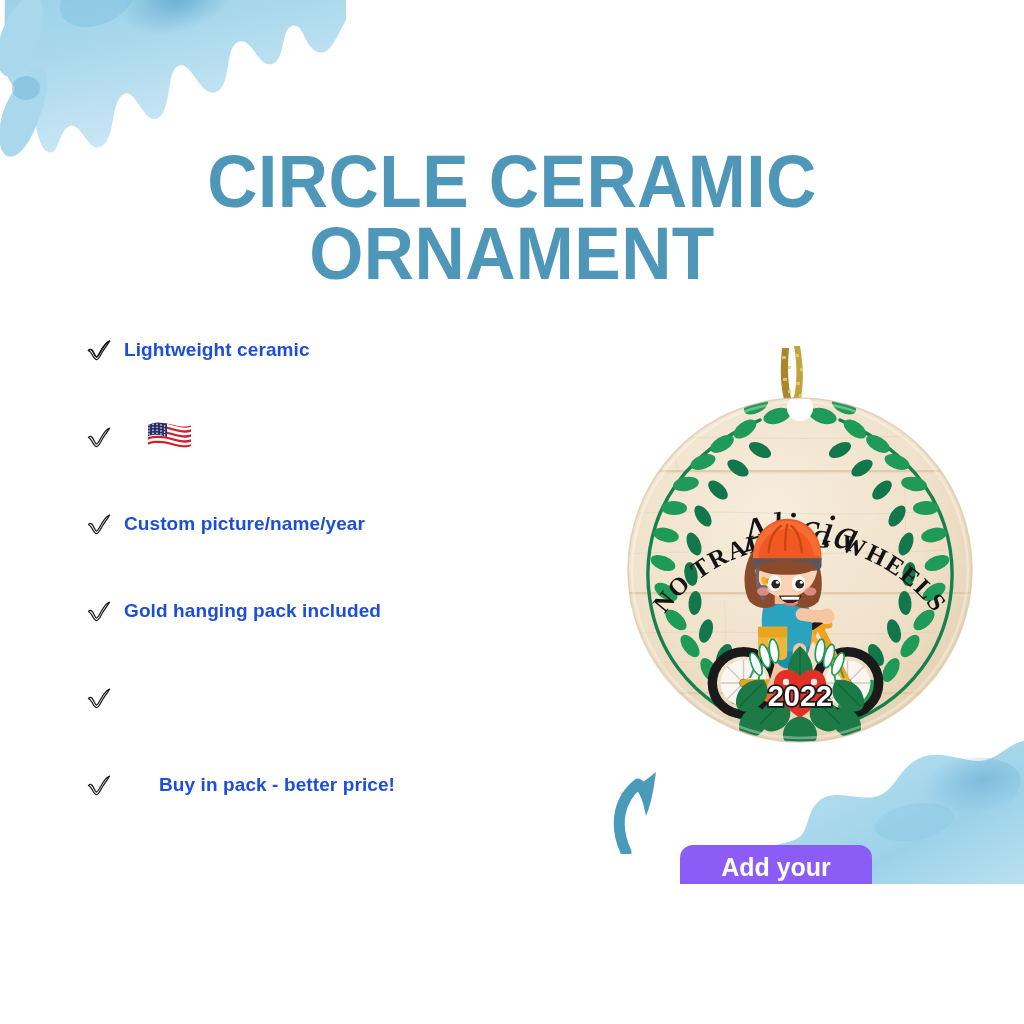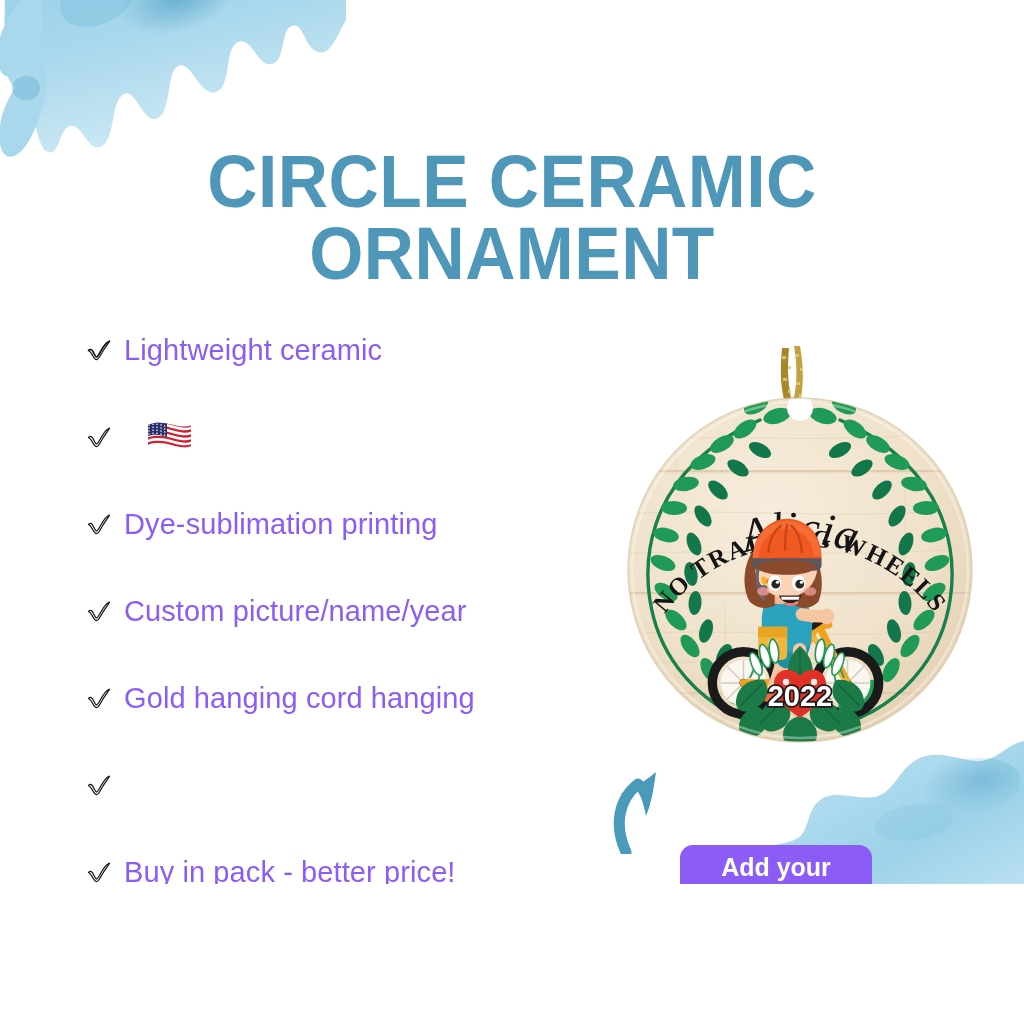--- a/index.html
+++ b/index.html
@@ -37,31 +37,31 @@
   .features{
     position:absolute;
     left:86px;top:325px;
     width:520px;
   }
   .feat{
     display:flex;align-items:center;
     height:50px;
     margin-bottom:37px;
   }
-  .feat:last-child{margin-bottom:0;}
+  .feat:last-child{margin-bottom:0;gap:35px;}
   .chk{
     width:26px;height:26px;flex:0 0 26px;
     margin-right:12px;
     display:block;
   }
   .feat-text{
     font-family:"Liberation Sans", sans-serif;
-    font-size:29px;
-    color:#8b5cf6;
-    font-weight:400;
+    font-size:19px;
+    color:#1d4ed8;
+    font-weight:700;
     letter-spacing:0.1px;
     white-space:nowrap;
   }
   .flag{width:46px;height:30px;margin-left:22px;display:inline-block;vertical-align:middle;}
 
   
   #ornament-figure{
     position:absolute;
     left:604px;top:344px;
     width:392px;height:400px;
@@ -193,42 +193,35 @@
             <circle cx="3" cy="12" r="0.8"></circle>
               <circle cx="7" cy="11.2" r="0.8"></circle>
               <circle cx="11" cy="11.3" r="0.8"></circle>
             <circle cx="15" cy="12" r="0.8"></circle>
               <circle cx="18.6" cy="13" r="0.8"></circle>
           </g>
         </g>
       </svg>
     </li>
 
+
     <li class="feat">
       <svg class="chk" viewBox="0 0 26 26">
         <path d="M2.5,13.5 C4.5,11.5 6,12.5 7.5,15.5 C9,18.5 9.5,20 10.5,20 C12,20 14,15 17,10.5 C19,7.5 21.5,5 23.5,4.2
                  C22,7 19.5,10 17,14 C14.5,18 12.8,22.6 10.6,22.6 C8.6,22.6 7.4,19.8 5.8,17 C4.6,14.9 3.6,14 2.5,13.5 Z" fill="none" stroke="#1b1b1b" stroke-width="1.3" stroke-linejoin="round"></path>
       </svg>
-      <span class="feat-text">Dye-sublimation printing</span>
+      <span class="feat-text">Custom picture/name/year</span>
     </li>
 
     <li class="feat">
       <svg class="chk" viewBox="0 0 26 26">
         <path d="M2.5,13.5 C4.5,11.5 6,12.5 7.5,15.5 C9,18.5 9.5,20 10.5,20 C12,20 14,15 17,10.5 C19,7.5 21.5,5 23.5,4.2
                  C22,7 19.5,10 17,14 C14.5,18 12.8,22.6 10.6,22.6 C8.6,22.6 7.4,19.8 5.8,17 C4.6,14.9 3.6,14 2.5,13.5 Z" fill="none" stroke="#1b1b1b" stroke-width="1.3" stroke-linejoin="round"></path>
       </svg>
-      <span class="feat-text">Custom picture/name/year</span>
-    </li>
-
-    <li class="feat">
-      <svg class="chk" viewBox="0 0 26 26">
-        <path d="M2.5,13.5 C4.5,11.5 6,12.5 7.5,15.5 C9,18.5 9.5,20 10.5,20 C12,20 14,15 17,10.5 C19,7.5 21.5,5 23.5,4.2
-                 C22,7 19.5,10 17,14 C14.5,18 12.8,22.6 10.6,22.6 C8.6,22.6 7.4,19.8 5.8,17 C4.6,14.9 3.6,14 2.5,13.5 Z" fill="none" stroke="#1b1b1b" stroke-width="1.3" stroke-linejoin="round"></path>
-      </svg>
-      <span class="feat-text">Gold hanging cord hanging</span>
+      <span class="feat-text">Gold hanging pack included</span>
     </li>
 
     <li class="feat">
       <svg class="chk" viewBox="0 0 26 26">
         <path d="M2.5,13.5 C4.5,11.5 6,12.5 7.5,15.5 C9,18.5 9.5,20 10.5,20 C12,20 14,15 17,10.5 C19,7.5 21.5,5 23.5,4.2
                  C22,7 19.5,10 17,14 C14.5,18 12.8,22.6 10.6,22.6 C8.6,22.6 7.4,19.8 5.8,17 C4.6,14.9 3.6,14 2.5,13.5 Z" fill="none" stroke="#1b1b1b" stroke-width="1.3" stroke-linejoin="round"></path>
       </svg>
     </li>
 
     <li class="feat">

